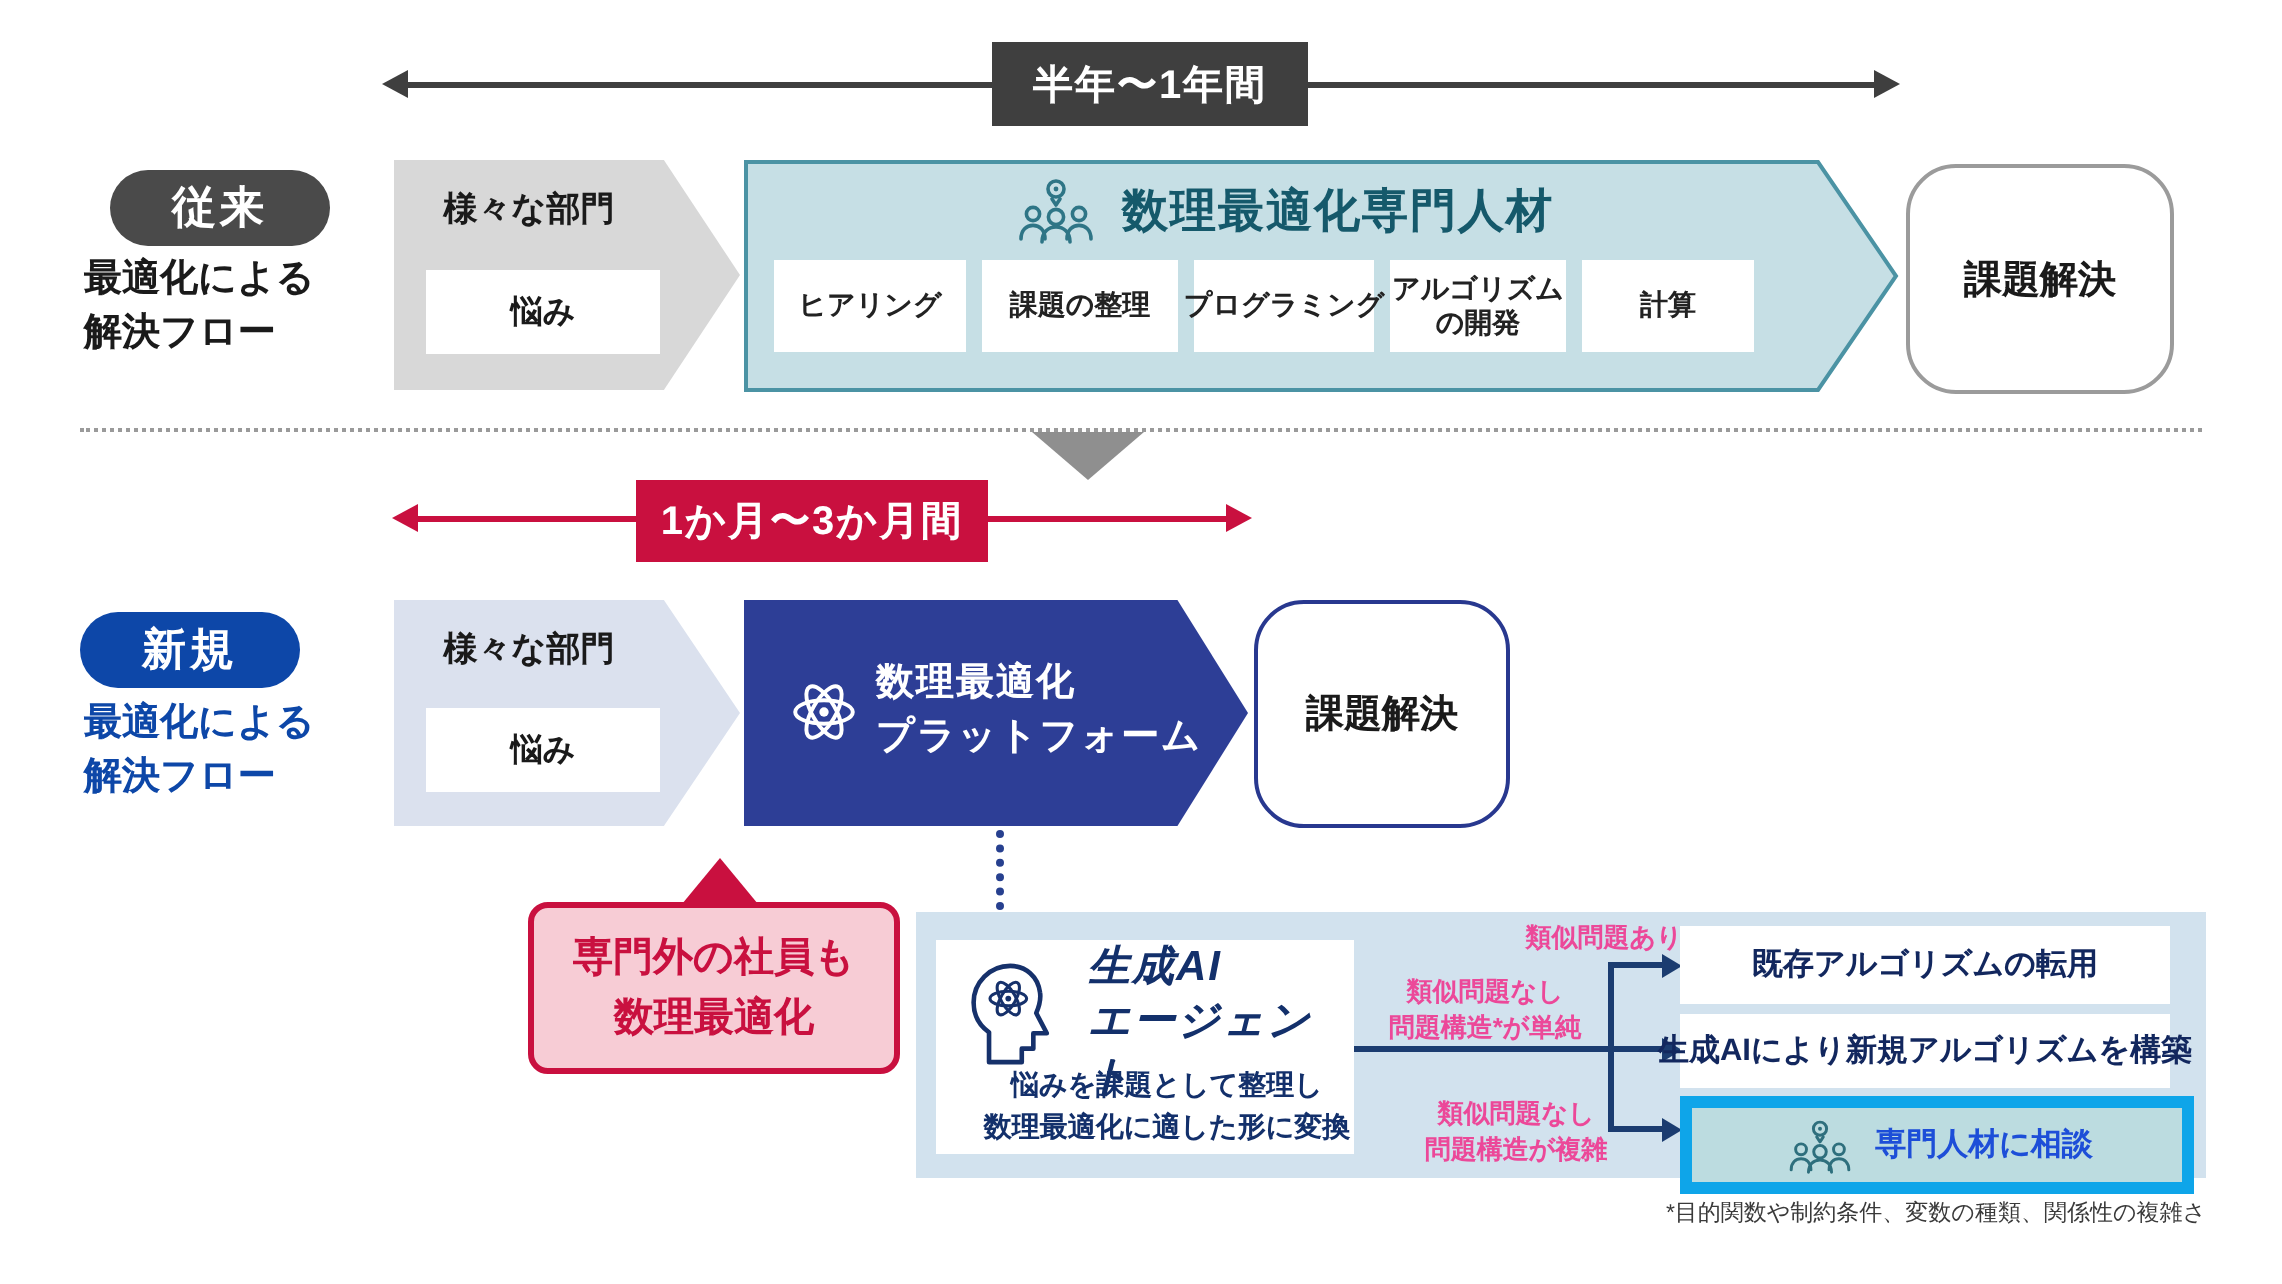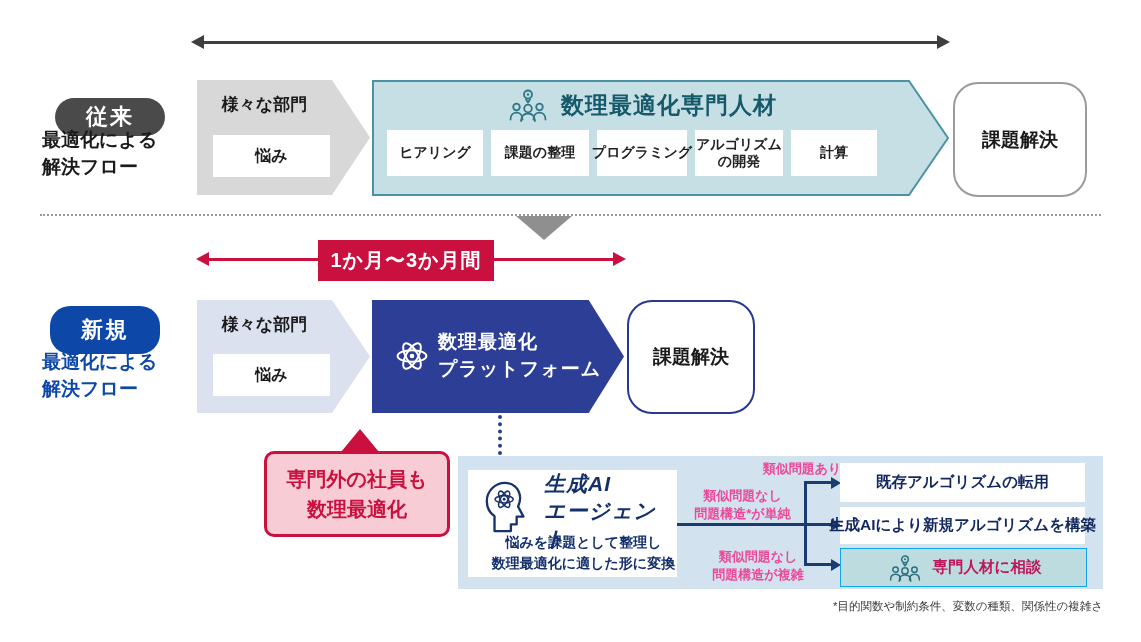--- a/index.html
+++ b/index.html
@@ -12,21 +12,21 @@
 
   
   .arrow-line{position:absolute;background:#3f3f3f;height:3px;}
   .ah{position:absolute;width:0;height:0;}
   .ah-left-dark{border-top:7px solid transparent;border-bottom:7px solid transparent;border-right:13px solid #3f3f3f;}
   .ah-right-dark{border-top:7px solid transparent;border-bottom:7px solid transparent;border-left:13px solid #3f3f3f;}
   .duration-box{background:#3f3f3f;color:#fff;font-size:20px;font-weight:700;z-index:3;letter-spacing:1px;}
 
   
   .pill{border-radius:20px;color:#fff;font-size:22px;font-weight:700;letter-spacing:2px;}
-  .pill-gray{background:#4a4a4a;margin-top:13px;}
+  .pill-gray{background:#4a4a4a;}
   .pill-blue{background:#0d47a8;}
   .flow-title{font-size:19px;font-weight:700;line-height:1.4;color:#1a1a1a;}
   .flow-title.blue{color:#0d47a8;}
 
   
   .chev{clip-path:polygon(0 0,78% 0,100% 50%,78% 100%,0 100%);}
   .chev-gray{background:#d8d8d8;}
   .chev-lav{background:#dbe1ee;}
   .chev-blue{clip-path:polygon(0 0,86% 0,100% 50%,86% 100%,0 100%);background:#2d3e96;}
   .chev-title{font-size:17px;font-weight:700;color:#1a1a1a;text-align:center;}
@@ -64,31 +64,32 @@
   
   .panel{background:#d2e2ee;}
   .ai-box{background:#fff;}
   .ai-title{font-size:21px;font-weight:700;color:#13306b;line-height:1.3;letter-spacing:1px;}
   .ai-desc{font-size:14px;font-weight:700;color:#13306b;line-height:1.5;text-align:center;}
   .branch-line{position:absolute;background:#1b3c70;}
   .ah-navy{border-top:6px solid transparent;border-bottom:6px solid transparent;border-left:10px solid #1b3c70;}
   .cond{font-size:13px;font-weight:600;color:#ec4899;line-height:1.35;text-align:center;}
   .res{position:absolute;left:840px;width:245px;background:#fff;display:flex;align-items:center;justify-content:center;
        font-size:15.5px;font-weight:700;color:#12275e;white-space:nowrap;}
-  .res.teal{background:#bcdce0;border:1px solid #0ea5e9;color:#be185d;gap:9px;}
+  .res.teal{background:#bcdce0;border:6px solid #0ea5e9;color:#1d4ed8;gap:9px;}
   .footnote{font-size:11.5px;color:#3a3a3a;text-align:right;}
 </style>
 </head>
 <body>
 
 <div class="stage">
 
   <div class="arrow-line" style="left:202px;top:41px;width:738px;"></div>
   <div class="ah ah-left-dark" style="left:191px;top:35px;"></div>
   <div class="ah ah-right-dark" style="left:937px;top:35px;"></div>
+  <div class="abs fc duration-box" style="left:496px;top:21px;width:158px;height:42px;">半年〜1年間</div>
 
   <div class="abs fc pill pill-gray" style="left:55px;top:85px;width:110px;height:38px;">従来</div>
   <div class="abs flow-title" style="left:42px;top:127px;">
     <div>最適化による</div>
     <div>解決フロー</div>
   </div>
 
   <div class="abs chev chev-gray" style="left:197px;top:80px;width:173px;height:115px;">
     <div class="abs chev-title" style="left:5px;top:13px;width:125px;">様々な部門</div>
     <div class="abs fc pain-box" style="left:16px;top:55px;width:117px;height:42px;">悩み</div>
@@ -122,21 +123,21 @@
   <div class="abs fc result-box rb-gray" style="left:953px;top:82px;width:130px;height:111px;">課題解決</div>
 
   <div class="dotted-sep" style="left:40px;top:214px;width:1061px;"></div>
   <div class="ah tri-down" style="left:516px;top:216px;"></div>
 
   <div class="red-line" style="left:206px;top:258px;width:412px;"></div>
   <div class="ah ah-left-red" style="left:196px;top:252px;"></div>
   <div class="ah ah-right-red" style="left:613px;top:252px;"></div>
   <div class="abs fc duration-box-red" style="left:318px;top:240px;width:176px;height:41px;">1か月〜3か月間</div>
 
-  <div class="abs fc pill pill-blue" style="left:50px;top:306px;width:110px;height:48px;">新規</div>
+  <div class="abs fc pill pill-blue" style="left:40px;top:306px;width:110px;height:38px;">新規</div>
   <div class="abs flow-title blue" style="left:42px;top:349px;">
     <div>最適化による</div>
     <div>解決フロー</div>
   </div>
 
   <div class="abs chev chev-lav" style="left:197px;top:300px;width:173px;height:113px;">
     <div class="abs chev-title" style="left:5px;top:13px;width:125px;">様々な部門</div>
     <div class="abs fc pain-box" style="left:16px;top:54px;width:117px;height:42px;">悩み</div>
   </div>
 

